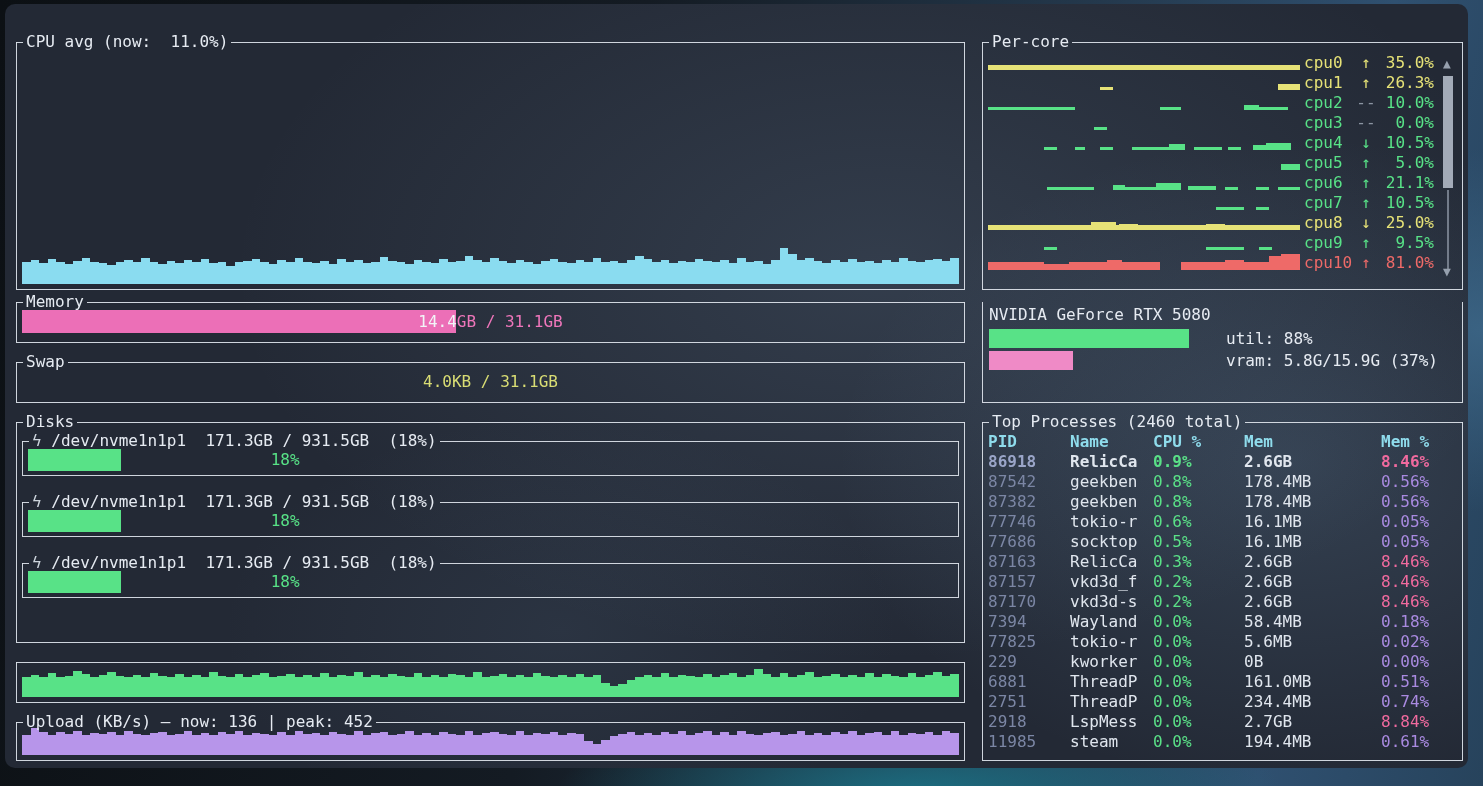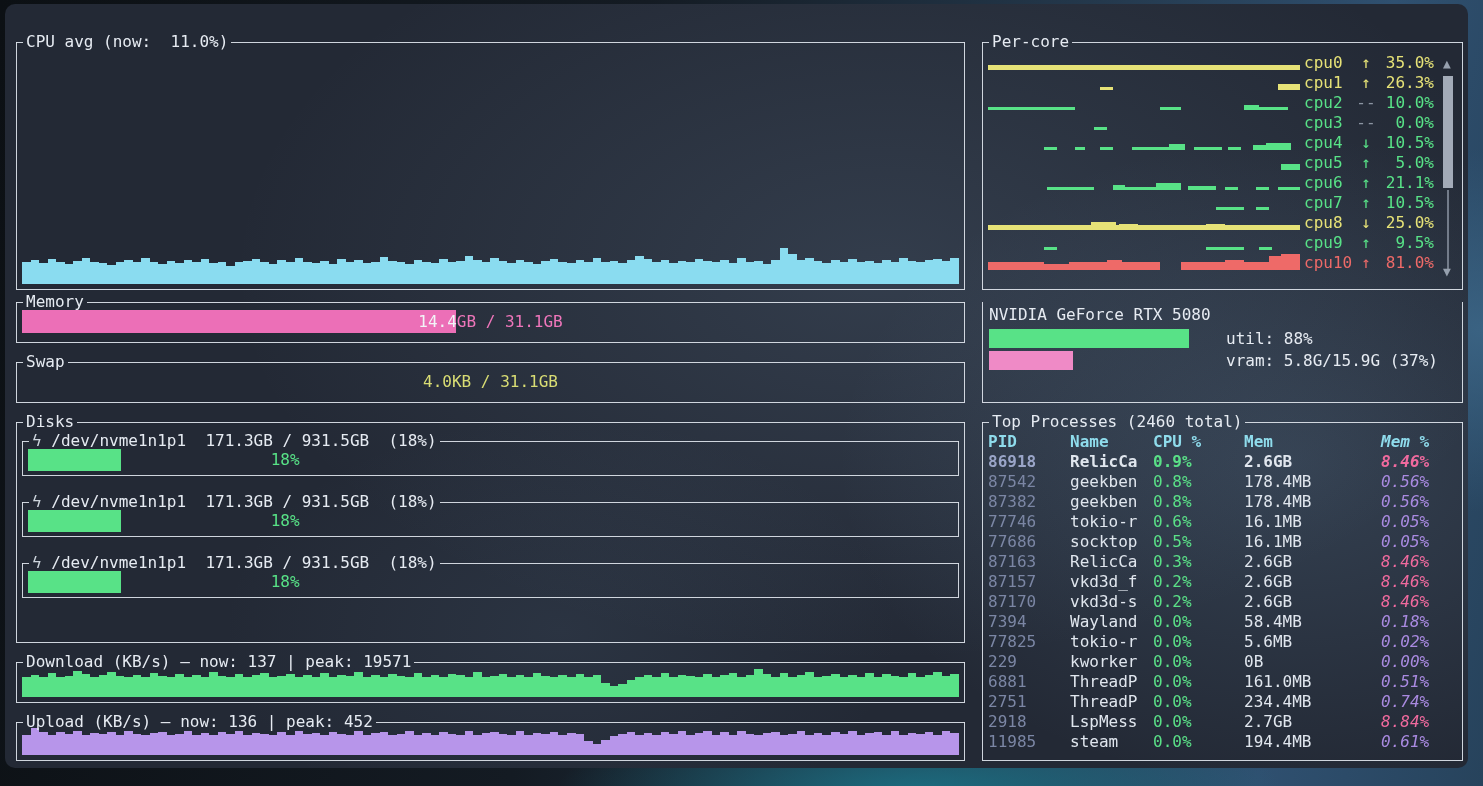--- a/index.html
+++ b/index.html
@@ -66,21 +66,21 @@
   .dgauge{position:absolute;left:5px;top:8px;width:55%;height:22px;}
   .dgauge b{position:absolute;left:0;top:0;bottom:0;display:block;}
   .dgauge em{position:absolute;left:0;right:0;top:0;line-height:22px;text-align:center;font-style:normal;color:#58e287;}
   
   .pr-rows{position:absolute;left:5px;right:5px;top:10px;}
   .pr-row{display:flex;height:20px;line-height:20px;white-space:pre;}
   .pr-row .c0{width:82px;flex:none;}
   .pr-row .c1{width:83px;flex:none;}
   .pr-row .c2{width:91px;flex:none;}
   .pr-row .c3{width:137px;flex:none;}
-  .pr-row .c4{flex:1;font-style:italic;}
+  .pr-row .c4{flex:1;}
   .pr-head span{color:#8fdcec;font-weight:bold;}
   .pid{color:#7b86a4;} .pname{color:#e0e6ee;} .pcpu{color:#5ae087;} .pmem{color:#e0e6ee;}
   .memp-hi{color:#f06a9e;} .memp-lo{color:#a98ae0;}
   .pr-bold{font-weight:bold;}
   .pr-bold .pid{color:#9aa5c8;}
 </style>
 </head>
 <body>
 
 <div class="term">
@@ -421,21 +421,20 @@
         <div class="dgauge">
           <b style="width: 18%; background: rgb(88, 226, 135);"></b>
           <em>18%</em>
         </div>
       </div>
     </div>
 
   <div class="panel" style="left:11px;top:658px;width:947px;height:40px;">
     <div class="topline">
         <i class="seg a"></i>
-        <span class="ptitle">Download (KB/s) — now: 137 | peak: 19571</span>
         <i class="seg b"></i>
       </div>
     <div class="chart" id="dl-chart">
         <i style="height: 20px; background: rgb(88, 226, 135);"></i>
         <i style="height: 22px; background: rgb(88, 226, 135);"></i>
         <i style="height: 20px; background: rgb(88, 226, 135);"></i>
         <i style="height: 24px; background: rgb(88, 226, 135);"></i>
         <i style="height: 20px; background: rgb(88, 226, 135);"></i>
         <i style="height: 21px; background: rgb(88, 226, 135);"></i>
         <i style="height: 26px; background: rgb(88, 226, 135);"></i>

